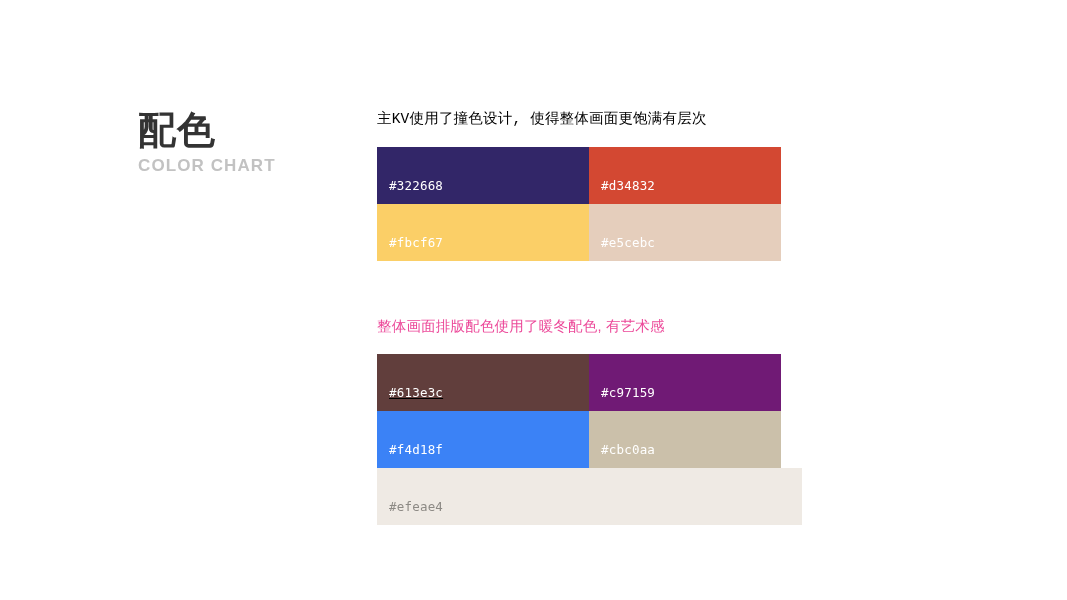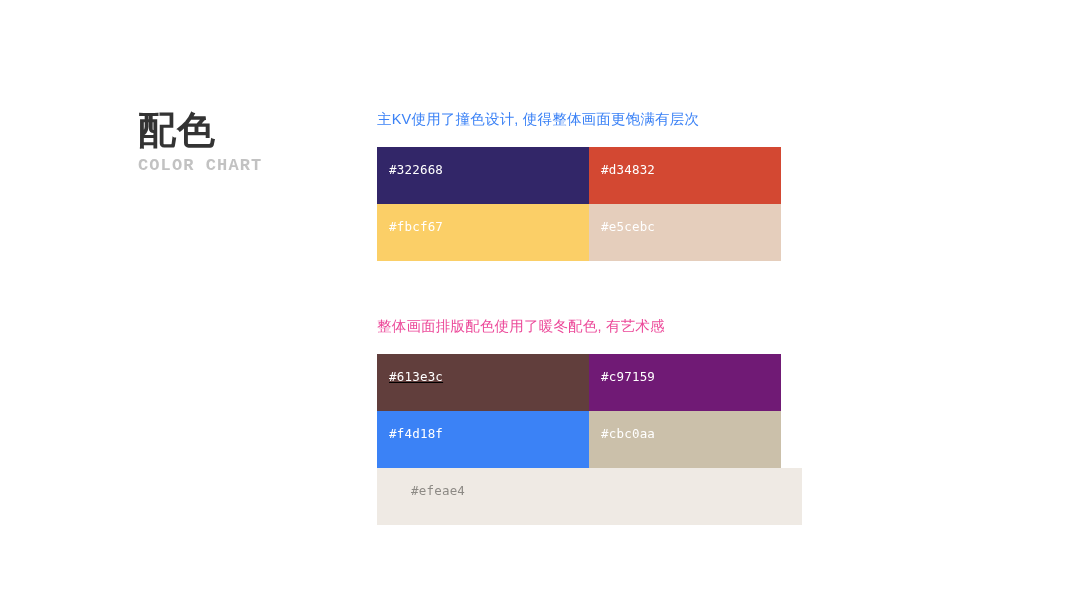--- a/index.html
+++ b/index.html
@@ -71,53 +71,52 @@
     display: flex;
     flex-wrap: wrap;
     width: 425px;
   }
 
   .swatch {
     position: relative;
     box-sizing: border-box;
     height: 57px;
     display: flex;
-    align-items: center;
+    align-items: flex-end;
     padding: 0 0 11px 12px;
   }
   .swatch.half { width: 212px; }
   .swatch.half-right { width: 192px; }
   .swatch.full { width: 425px; }
 
   .swatch-label {
     font-family: "DejaVu Sans Mono", "Liberation Mono", monospace;
     font-size: 12.5px;
     line-height: 14px;
     letter-spacing: 0.2px;
     color: #ffffff;
   }
   .swatch-label.dark-text {
     color: #8d8a85;
-    margin-left: 22px;
   }
 </style>
 </head>
 <body style="background: rgb(255, 255, 255);">
 
 <div class="slide">
 
   <div class="heading">
     <div class="heading-title" style="color: rgb(51, 51, 51);">配色</div>
-    <div class="heading-subtitle" style="color: rgb(194, 194, 194); font-family: Liberation Mono, monospace;">COLOR CHART</div>
+    <div class="heading-subtitle" style="color: rgb(194, 194, 194);">COLOR CHART</div>
   </div>
 
   <div class="palette-column">
 
     <div class="palette-group">
-      <div class="group-caption" style="color: #3b82f6;">主KV使用了撞色设计, 使得整体画面更饱满有层次</div>
+      <div class="group-caption" style="color: #000000; font-family: Liberation Mono, monospace;">主KV使用了撞色设计, 使得整体画面更饱满有层次</div>
       <div class="swatch-grid">
         <div class="swatch half" style="background-color: rgb(50, 38, 104);">
           <span class="swatch-label">#322668</span>
         </div>
         <div class="swatch half-right" style="background-color: rgb(211, 72, 50);">
           <span class="swatch-label">#d34832</span>
         </div>
         <div class="swatch half" style="background-color: rgb(251, 207, 103);">
           <span class="swatch-label">#fbcf67</span>
         </div>

